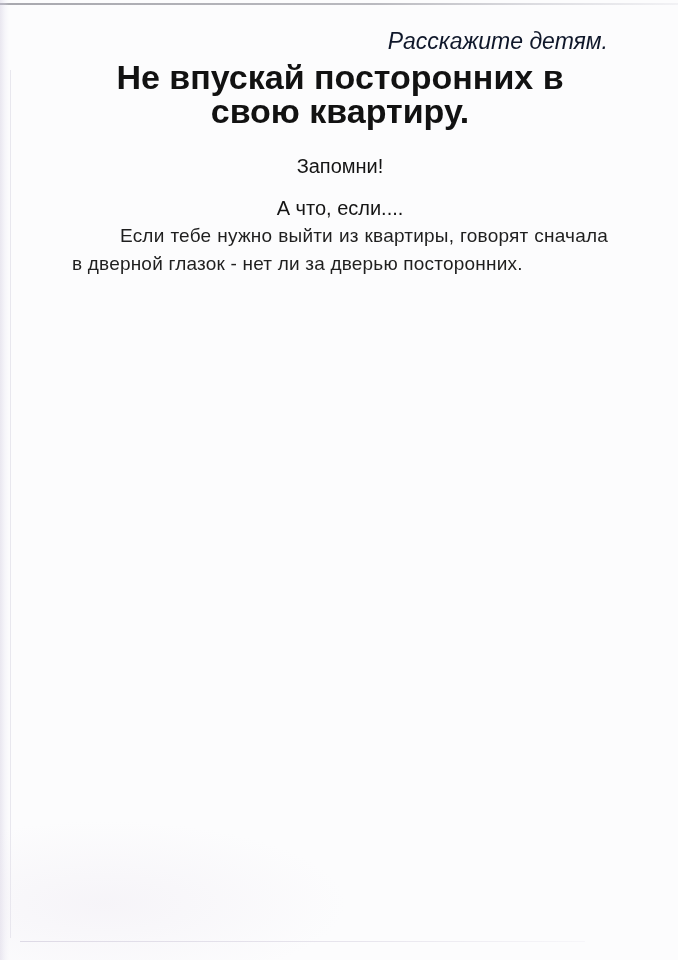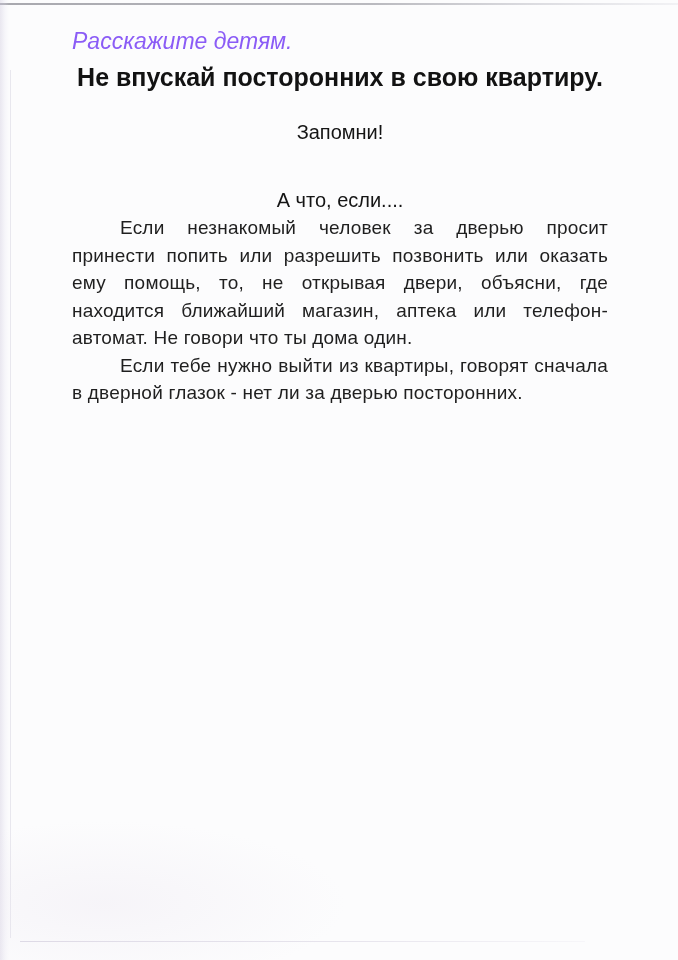--- a/index.html
+++ b/index.html
@@ -77,30 +77,30 @@
   }
   
   .content {
     position: absolute;
     left: 72px;
     right: 70px;
     top: 26px;
     z-index: 2;
   }
   .subtitle {
-    text-align: left;
+    text-align: right;
     font-style: italic;
     font-size: 23px;
     line-height: 30px;
-    color: #8b5cf6;
+    color: #0f172a;
   }
   .title {
     margin: 4px 0 0 0;
     text-align: center;
-    font-size: 25px;
+    font-size: 34px;
     line-height: 34px;
     font-weight: bold;
     color: #121212;
   }
   p.body {
     margin: 0;
     font-size: 19px;
     line-height: 27.5px;
     text-align: justify;
     text-indent: 48px;
@@ -110,21 +110,21 @@
   p.intro { margin-top: 30px; }
   h2.section-heading {
     margin: 0;
     text-align: center;
     font-size: 20px;
     line-height: 28px;
     font-weight: normal;
     color: #151515;
   }
   h2.remember { margin-top: 24px; margin-bottom: 2px; }
-  h2.what-if  { margin-top: 40px; margin-bottom: 0; }
+  h2.what-if  { margin-top: 14px; margin-bottom: 0; }
 </style>
 </head>
 <body>
 
 <div class="page">
 
   <div class="scan-edge-top"></div>
   <div class="scan-edge-left"></div>
   <div class="scan-line-left"></div>
   <div class="scan-line-bottom"></div>
@@ -136,18 +136,17 @@
     <div class="subtitle">Расскажите детям.</div>
 
     <h1 class="title">Не впускай посторонних в свою квартиру.</h1>
 
 
     <h2 class="section-heading remember">Запомни!</h2>
 
 
     <h2 class="section-heading what-if">А что, если....</h2>
 
-    <p class="body">Если незнакомый человек за дверью просит принести попить или разрешить позвонить или оказать ему помощь, то, не открывая двери, объясни, где находится ближайший магазин, аптека или телефон-автомат. Не говори что ты дома один.</p>
 
     <p class="body">Если тебе нужно выйти из квартиры, говорят сначала в дверной глазок - нет ли за дверью посторонних.</p>
 
   </div>
 </div>
 
 </body></html>

